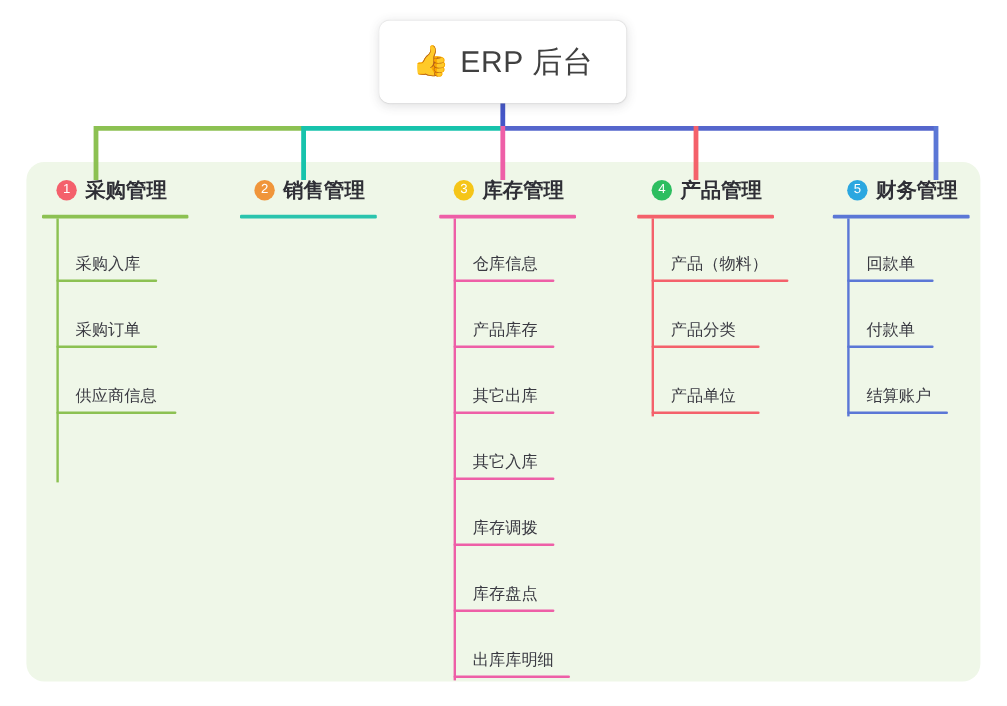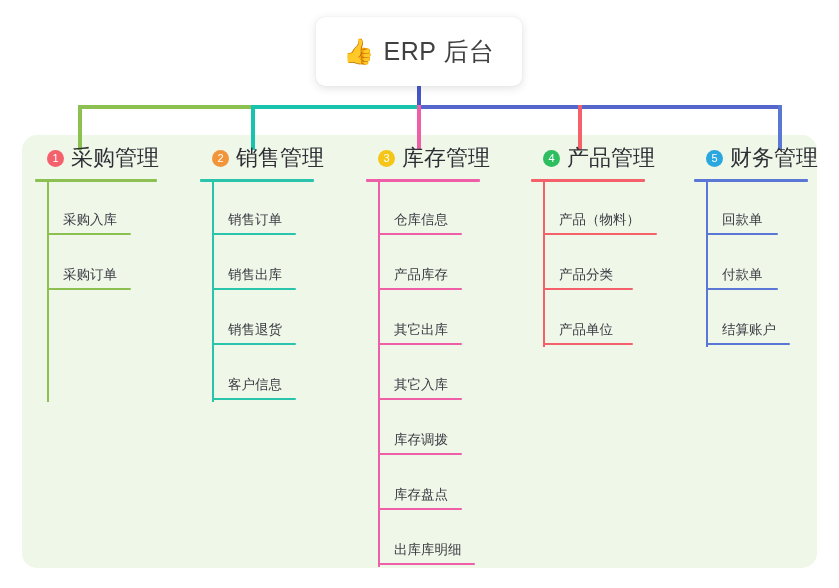--- a/index.html
+++ b/index.html
@@ -95,23 +95,24 @@
     height: 17px;
     border-radius: 50%;
     color: #ffffff;
     font-size: 11px;
     line-height: 17px;
     text-align: center;
     flex: 0 0 auto;
     font-family: "Liberation Sans", sans-serif;
   }
   .col-name {
-    font-size: 22px;
+    font-size: 17px;
     color: #2f2f36;
     white-space: nowrap;
+    font-weight: bold;
   }
   .head-rule {
     height: 3px;
     margin-top: 9px;
     border-radius: 1px;
   }
 
   .items {
     position: relative;
     margin-top: 0;
@@ -181,47 +182,32 @@
         <div class="items">
           <div class="spine" style="background: rgb(140, 193, 82); height: 220px;"></div>
           <div class="item">
             <span class="item-label">采购入库</span>
             <div class="item-rule" style="width: 84px; background: rgb(140, 193, 82);"></div>
           </div>
           <div class="item">
             <span class="item-label">采购订单</span>
             <div class="item-rule" style="width: 84px; background: rgb(140, 193, 82);"></div>
           </div>
+          <div class="item">
+            <span class="item-label">供应商信息</span>
+            <div class="item-rule" style="width: 100px; background: rgb(140, 193, 82);"></div>
+          </div>
         </div>
       </div>
       <div class="column" style="left: 200px; width: 155px;">
         <div class="col-head">
           <span class="badge" style="background: rgb(240, 149, 58);">2</span>
           <span class="col-name">销售管理</span>
         </div>
         <div class="head-rule" style="width: 114px; background: rgb(42, 196, 173); margin-left: 0px;"></div>
-        <div class="items">
-          <div class="spine" style="background: rgb(42, 196, 173); height: 220px;"></div>
-          <div class="item">
-            <span class="item-label">销售订单</span>
-            <div class="item-rule" style="width: 84px; background: rgb(42, 196, 173);"></div>
-          </div>
-          <div class="item">
-            <span class="item-label">销售出库</span>
-            <div class="item-rule" style="width: 84px; background: rgb(42, 196, 173);"></div>
-          </div>
-          <div class="item">
-            <span class="item-label">销售退货</span>
-            <div class="item-rule" style="width: 84px; background: rgb(42, 196, 173);"></div>
-          </div>
-          <div class="item">
-            <span class="item-label">客户信息</span>
-            <div class="item-rule" style="width: 84px; background: rgb(42, 196, 173);"></div>
-          </div>
-        </div>
       </div>
       <div class="column" style="left: 366px; width: 160px;">
         <div class="col-head">
           <span class="badge" style="background: rgb(245, 197, 24);">3</span>
           <span class="col-name">库存管理</span>
         </div>
         <div class="head-rule" style="width: 114px; background: rgb(238, 95, 167); margin-left: 0px;"></div>
         <div class="items">
           <div class="spine" style="background: rgb(238, 95, 167); height: 385px;"></div>
           <div class="item">

